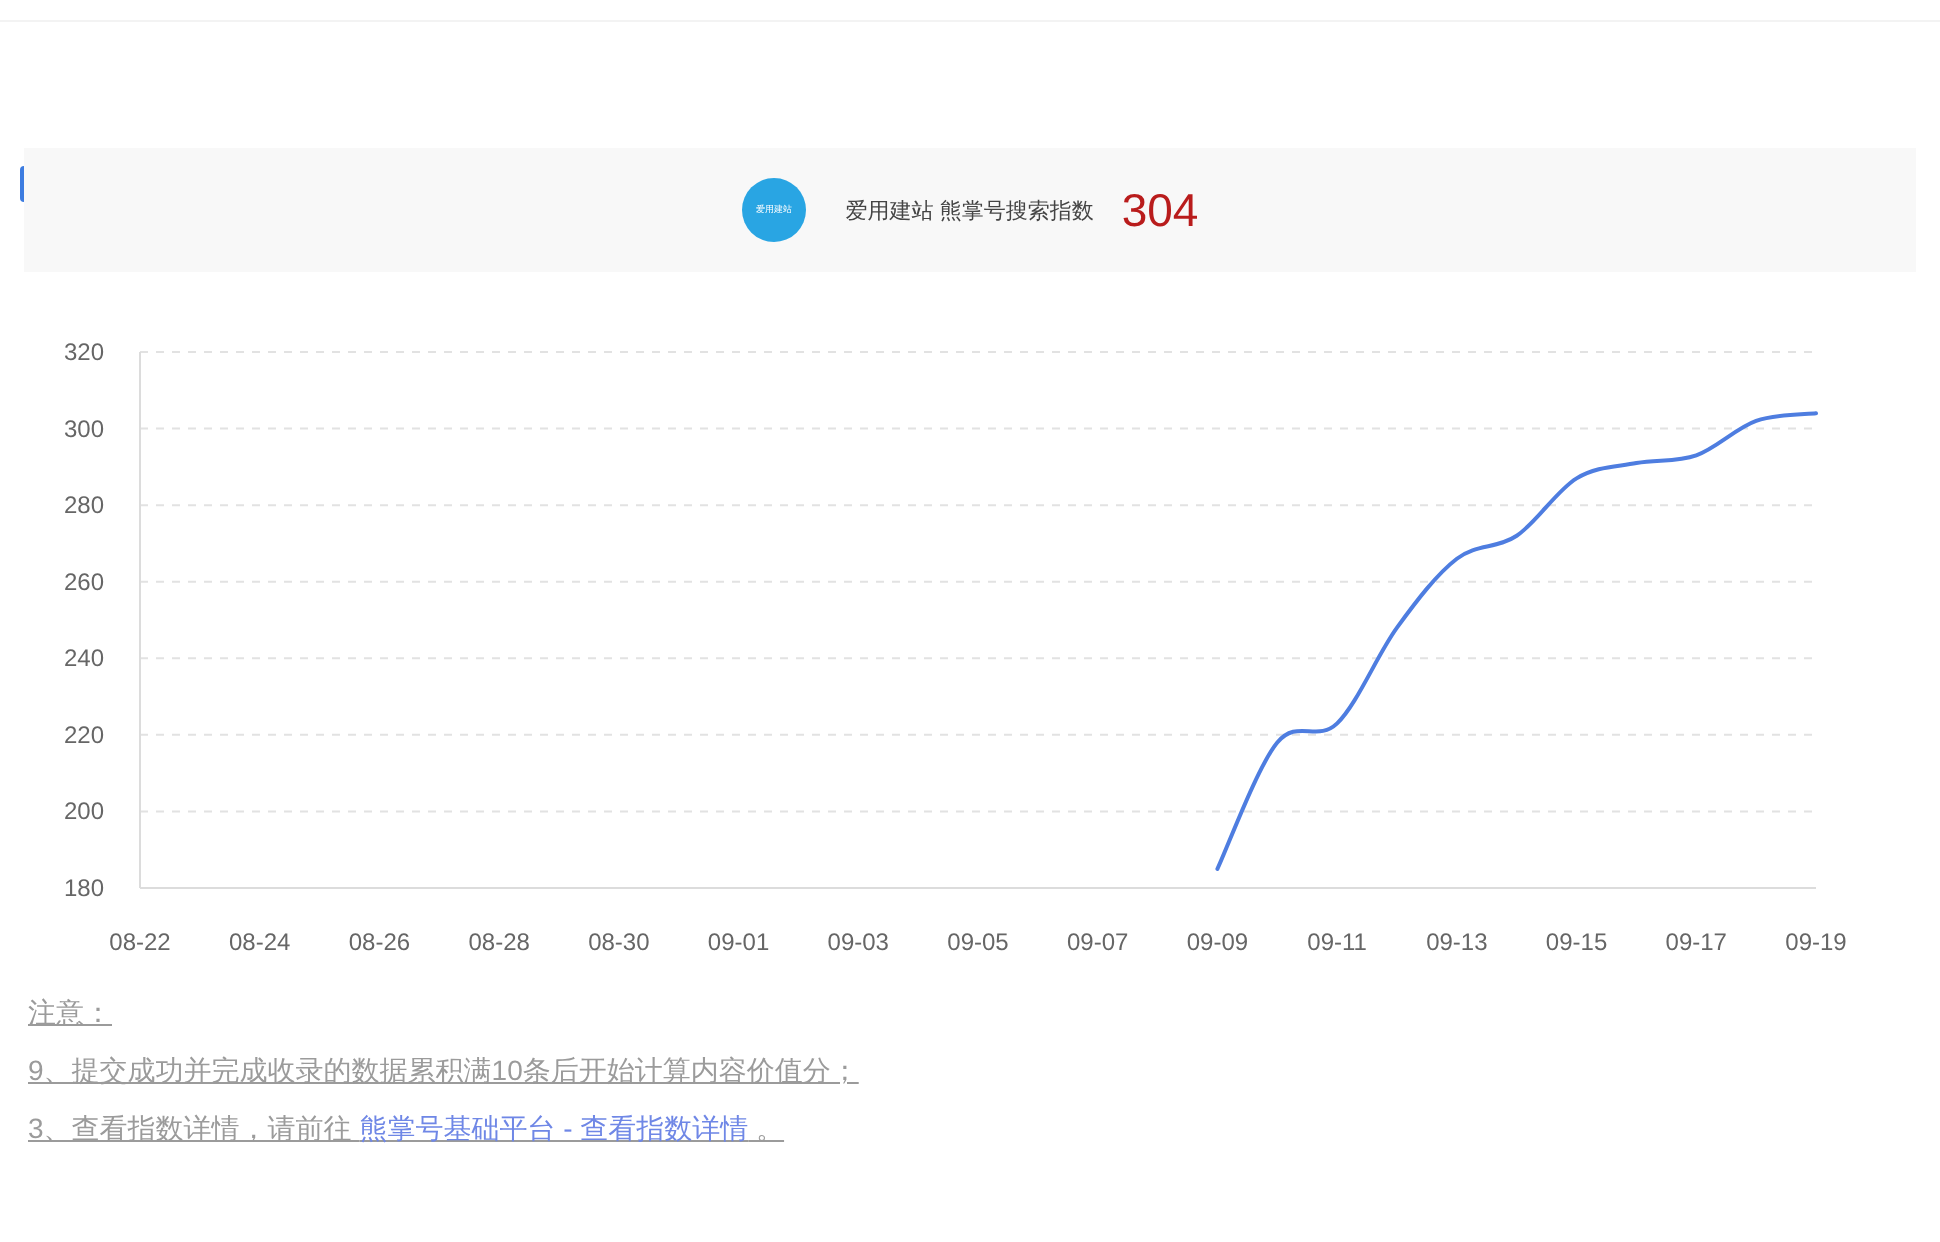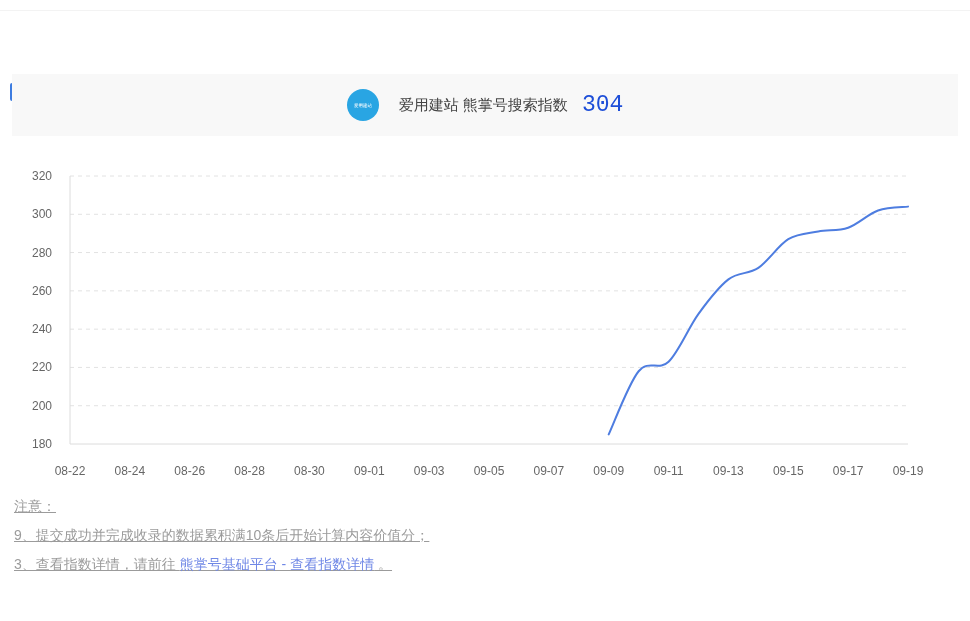--- a/index.html
+++ b/index.html
@@ -31,24 +31,24 @@
   .avatar{
     width:32px;height:32px;border-radius:50%;background:#29a5e3;
     display:flex;align-items:center;justify-content:center;
     margin-right:20px;flex:0 0 auto;overflow:hidden;
   }
   .avatar-text{
     color:#fff;font-size:5px;line-height:6px;text-align:center;
     transform:scale(0.9);white-space:nowrap;
   }
   .banner-label{
-    font-size:15px;color:#444;margin-right:14px;
+    font-size:11px;color:#444;margin-right:14px;
   }
   .banner-value{
-    font-size:23px;color:#1d4ed8;font-weight:400;font-family:Liberation Mono, monospace;
+    font-size:23px;color:#b91c1c;font-weight:400;
   }
   .chart-wrap{
     position:absolute;top:160px;left:0;width:970px;height:330px;
   }
   .notes{
     position:absolute;top:497px;left:14px;width:940px;
     font-size:14px;color:#9b9b9b;
   }
   .notes .note-line{
     margin:0 0 10px 0;line-height:19px;text-decoration:underline;

